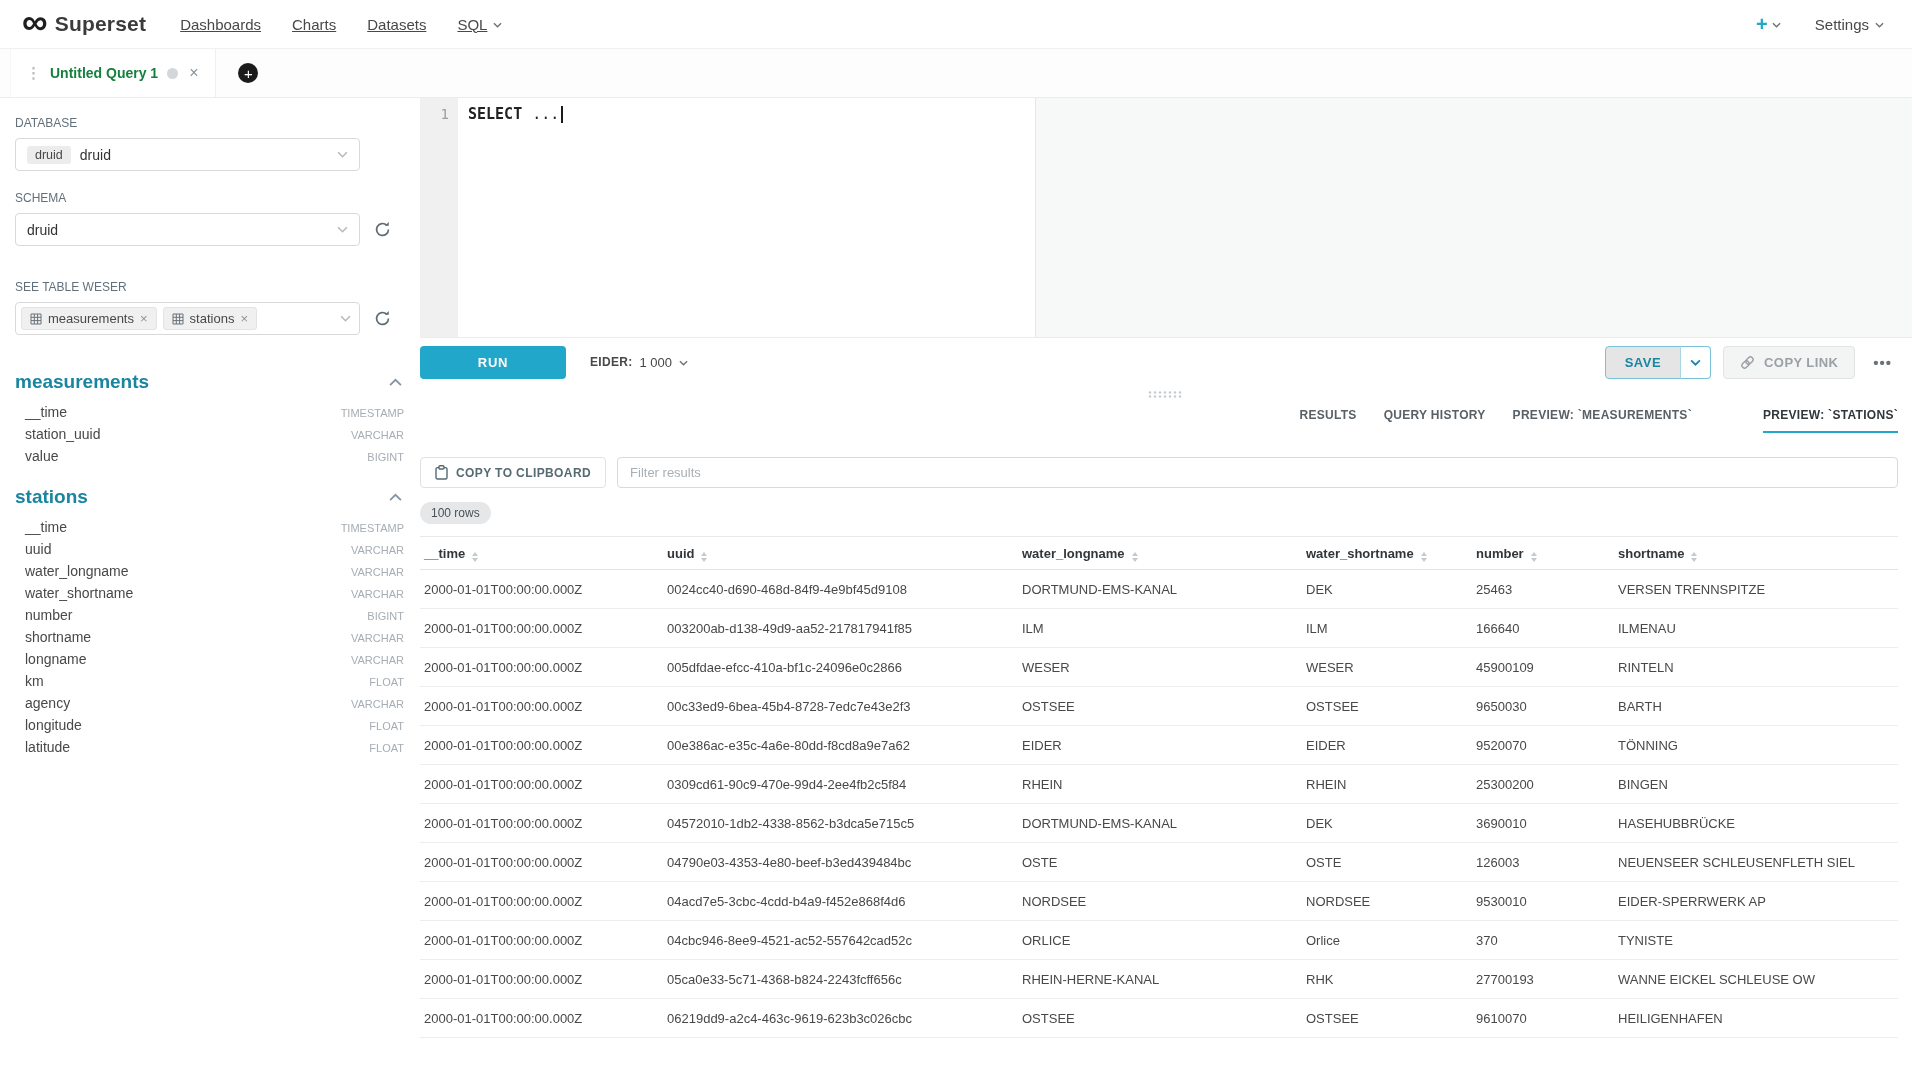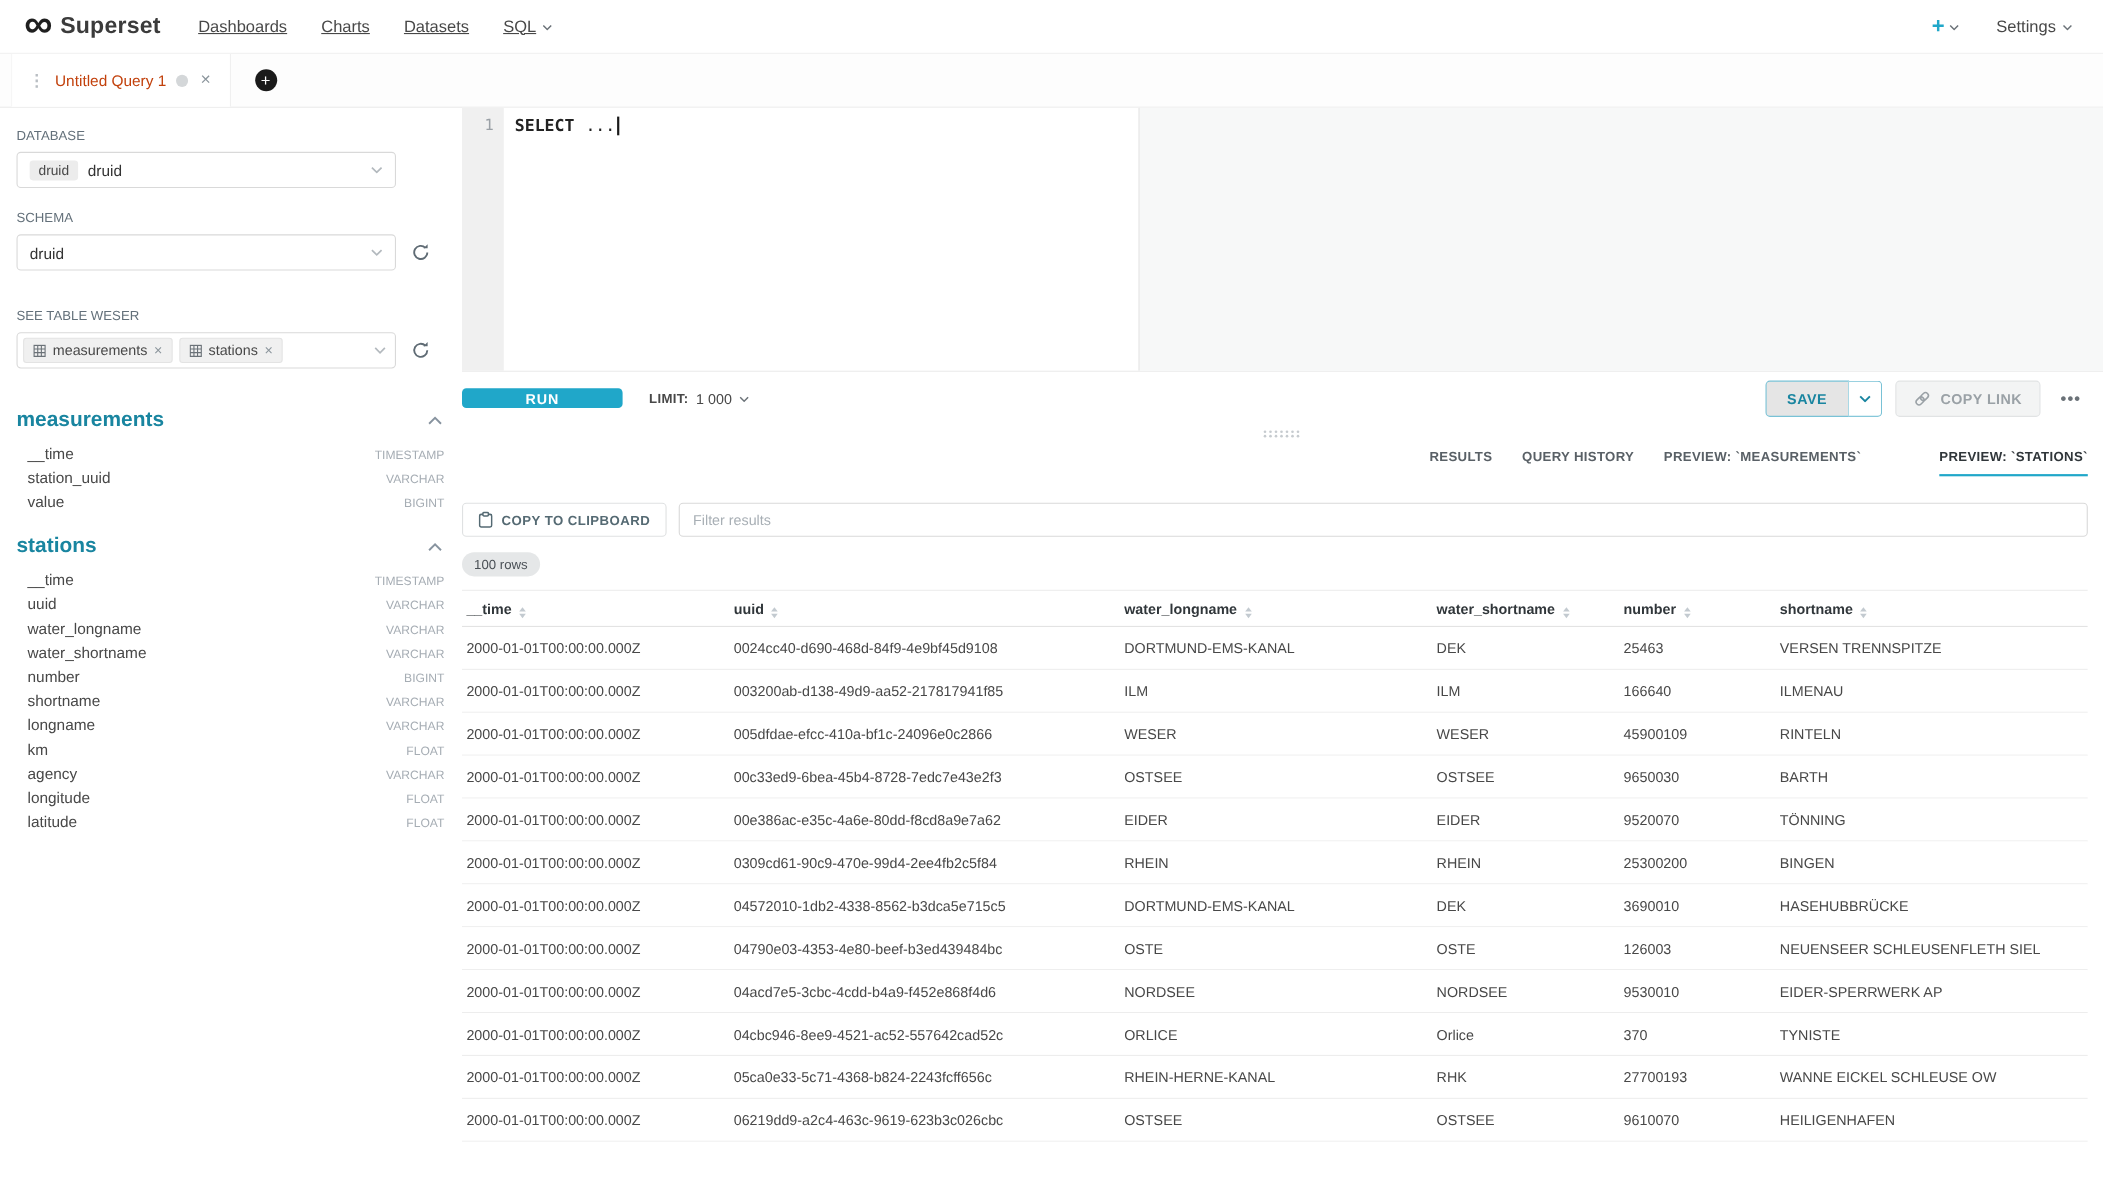--- a/index.html
+++ b/index.html
@@ -25,21 +25,21 @@
   .nav-plus { font-size:20px; font-weight:700; color:#20a7c9; line-height:1; }
   .nav-settings { font-size:15px; display:flex; align-items:center; gap:6px; cursor:pointer; }
   .caret-ico { display:inline-flex; align-items:center; margin-top:2px; }
 
   
   .tabbar { height:49px; flex:0 0 49px; display:flex; align-items:center; background:#fdfdfd;
             border-bottom:1px solid #ececec; padding-left:10px; }
   .qtab { display:flex; align-items:center; gap:9px; padding:0 15px; height:100%;
           background:#fff; border-right:1px solid #f0f0f0; border-left:1px solid #f6f6f6; cursor:pointer; }
   .qtab-drag { color:#b9bec3; font-size:15px; font-weight:700; cursor:grab; }
-  .qtab-title { color:#c2410c; font-size:14px; }
+  .qtab-title { color:#15803d; font-size:14px;font-weight:bold; }
   .qtab-dot { width:11px; height:11px; border-radius:50%; background:#d4d7d9; }
   .qtab-close { color:#8b959c; font-size:16px; cursor:pointer; padding:0 2px; }
   .add-tab { width:20px; height:20px; border-radius:50%; background:#1b1b1b; color:#fff;
              display:flex; align-items:center; justify-content:center; font-size:15px;
              line-height:1; margin-left:22px; cursor:pointer; }
 
   
   .content { flex:1; display:flex; min-height:0; }
   .sidebar { width:420px; flex:0 0 420px; padding:18px 16px 0 15px; overflow:hidden; }
   .main { flex:1; display:flex; flex-direction:column; min-width:0; }
@@ -83,21 +83,21 @@
   .code .kw { font-weight:700; }
   .code .code-rest { margin-left:10px; }
   .cursor { display:inline-block; width:2px; height:17px; background:#1a1a1a;
             vertical-align:text-bottom; margin-left:2px; }
   .after-margin { position:absolute; top:0; bottom:0; left:577px; right:0;
                   background:#f7f8f8; border-left:1px solid #e6e6e6; pointer-events:none; }
 
   
   .toolbar { height:48px; flex:0 0 48px; display:flex; align-items:center;
              padding-right:14px; gap:24px; }
-  .run-btn { width:146px; height:18px; background:#20a7c9; color:#fff; font-weight:700;
+  .run-btn { width:146px; height:33px; background:#20a7c9; color:#fff; font-weight:700;
              font-size:13px; letter-spacing:.8px; border:none; border-radius:4px;
              display:flex; align-items:center; justify-content:center; cursor:pointer;
              font-family:inherit; }
   .limit { display:flex; align-items:center; gap:7px; cursor:pointer; }
   .limit-label { font-weight:700; font-size:12px; letter-spacing:.3px; color:#484848; }
   .limit-value { font-size:13px; color:#484848; }
   .tb-right { margin-left:auto; display:flex; align-items:center; gap:12px; }
   .save-group { display:flex; height:33px; }
   .save-main { padding:0 19px; border:1px solid #79c2d6; color:#1985a0; font-weight:700;
                font-size:13px; letter-spacing:.5px; border-radius:4px 0 0 4px; background:#e5e5e5;
@@ -381,21 +381,21 @@
         </div>
         <div class="code">
           <span class="kw">SELECT</span><span class="code-rest">...</span><span class="cursor"></span>
           <div class="after-margin"></div>
         </div>
       </div>
 
       <div class="toolbar">
         <button class="run-btn">RUN</button>
         <div class="limit">
-          <span class="limit-label">LIMIT:</span>
+          <span class="limit-label">EIDER:</span>
           <span class="limit-value">1 000</span>
           <span class="caret-ico">
               <svg width="9" height="6" viewBox="0 0 10 6">
                 <path d="M1 1l4 4 4-4" fill="none" stroke="#6b7278" stroke-width="1.5"></path>
               </svg>
             </span>
         </div>
         <div class="tb-right">
           <div class="save-group">
             <button class="save-main">SAVE</button>

